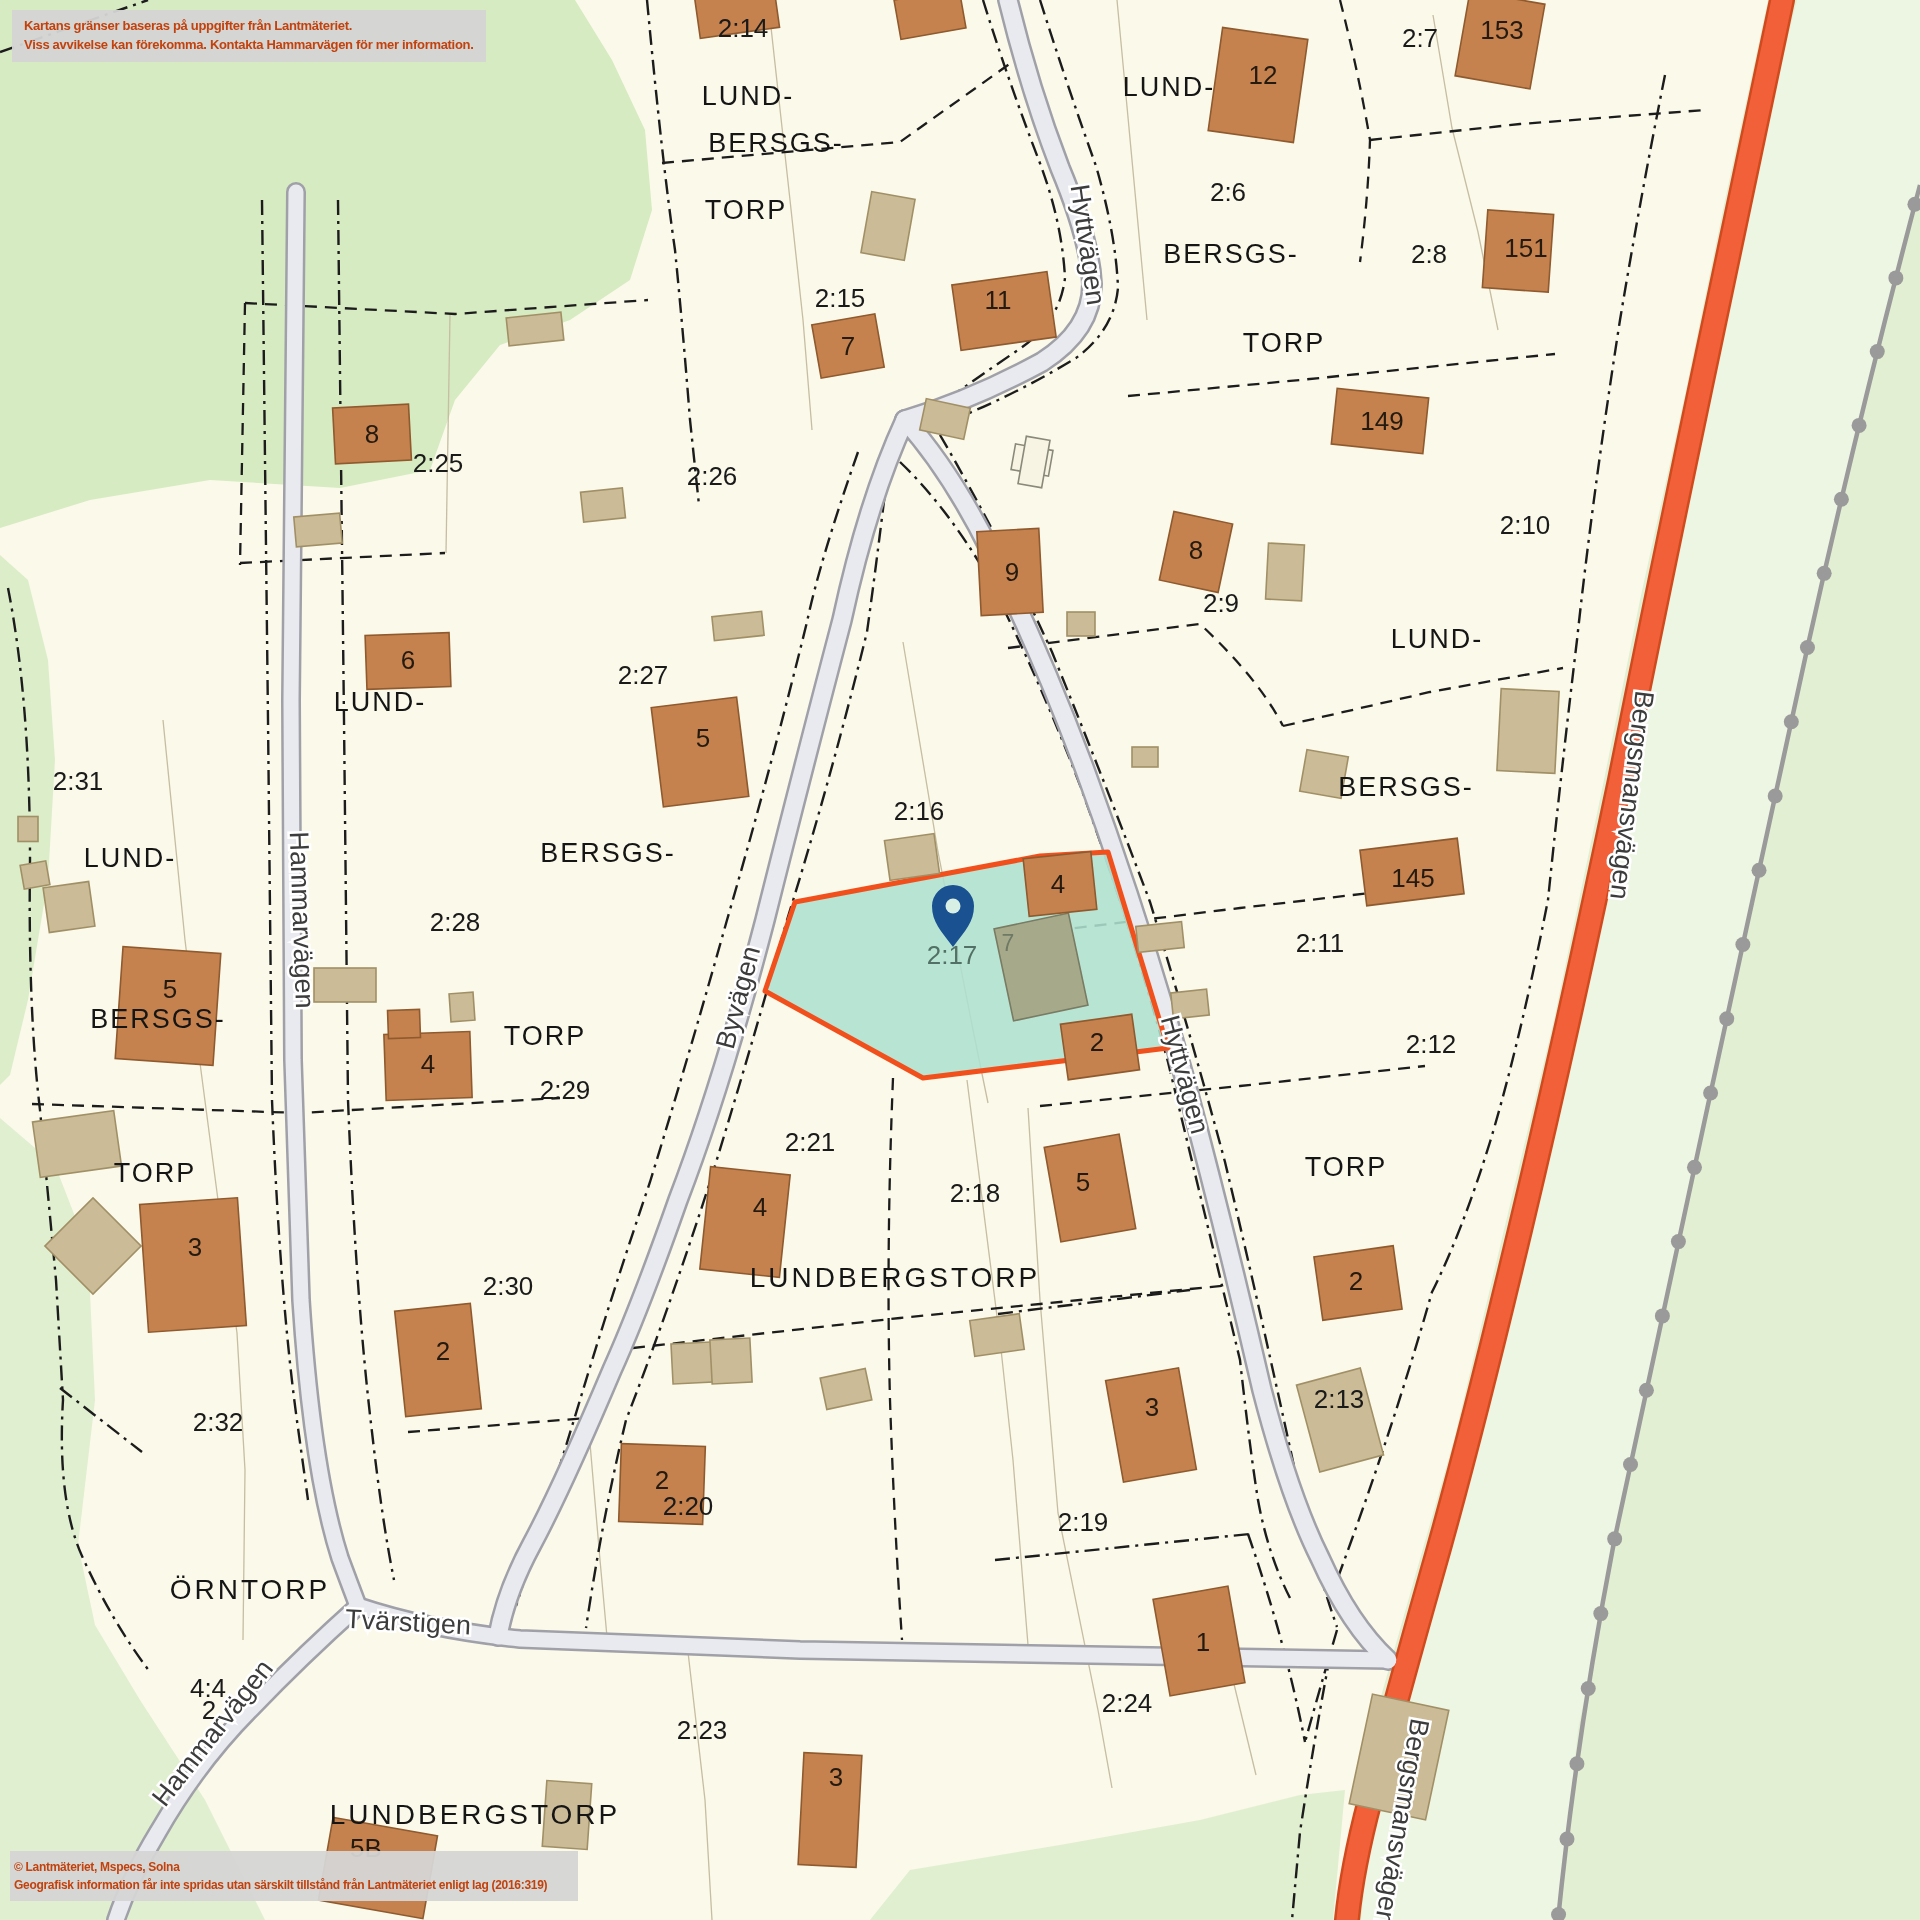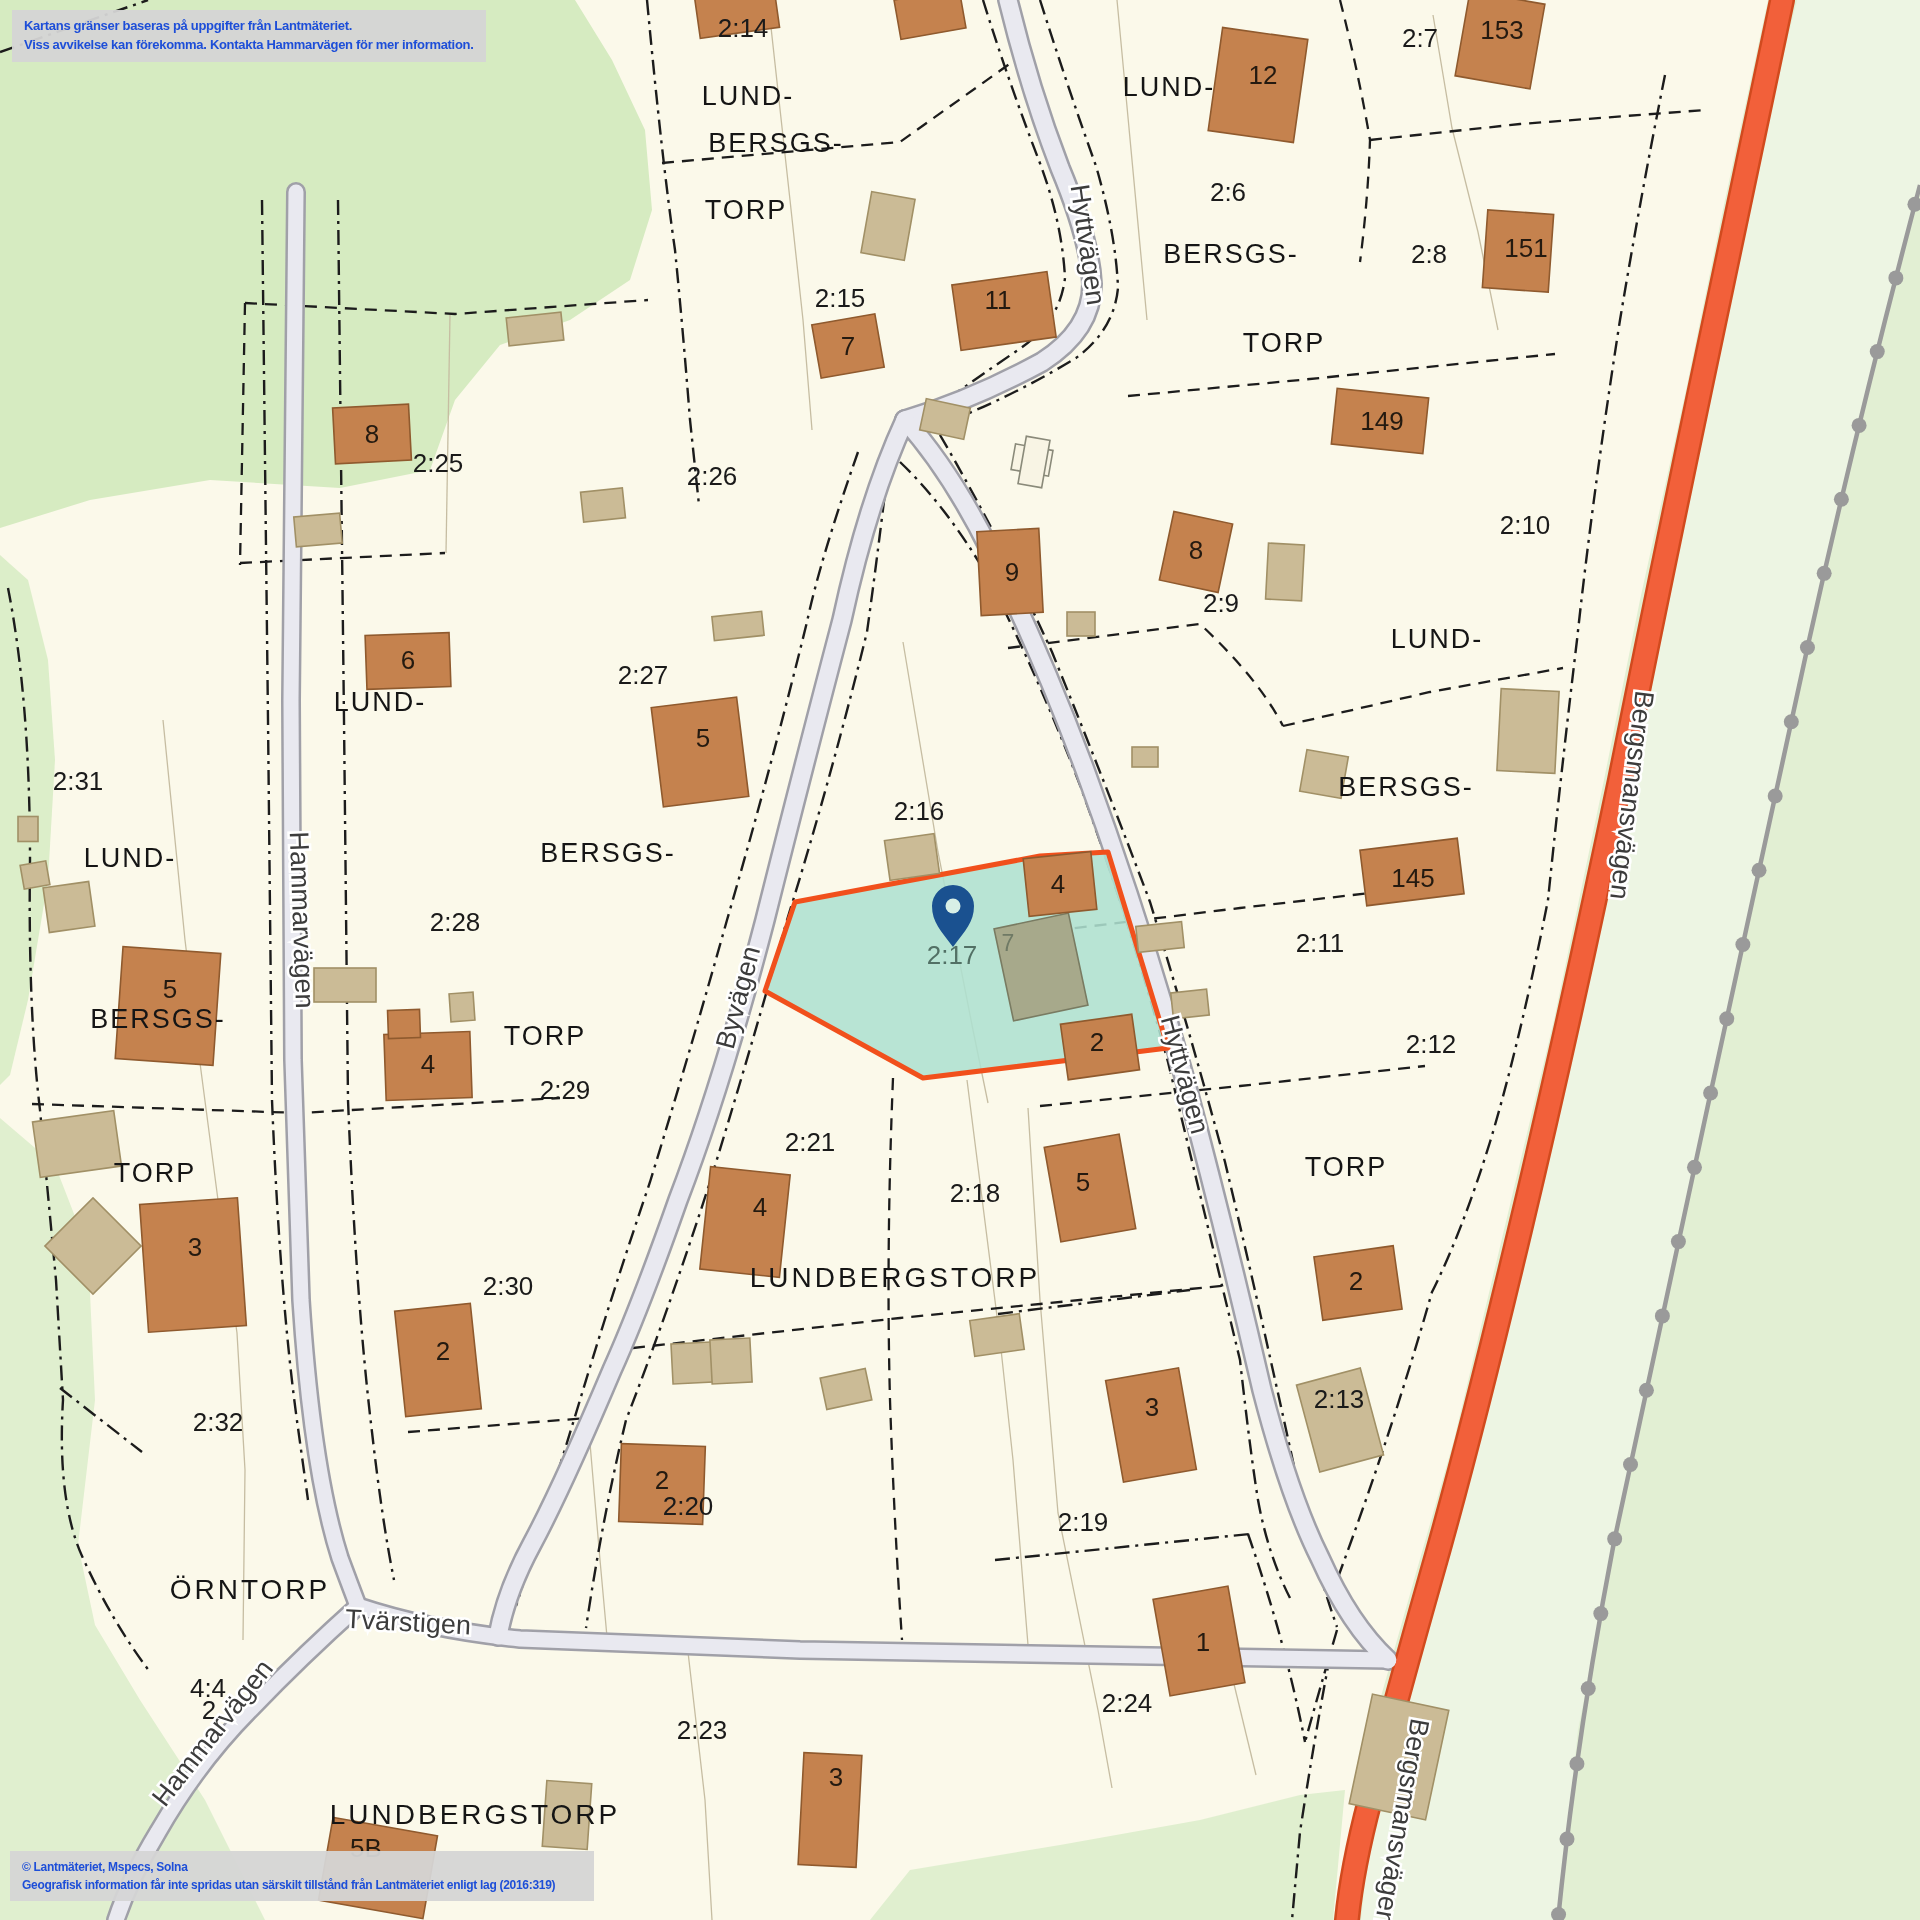--- a/index.html
+++ b/index.html
@@ -1,22 +1,22 @@
 <!DOCTYPE html>
 <html><head>
 <meta charset="utf-8">
 <style>
   html,body{margin:0;padding:0;background:#fff;}
   .stage{position:relative;width:1920px;height:1920px;overflow:hidden;background:#fbf9ea;
          font-family:"Liberation Sans",sans-serif;}
   svg{position:absolute;left:0;top:0;}
-  .note{position:absolute;background:rgba(213,213,213,0.95);color:#1d4ed8;
+  .note{position:absolute;background:rgba(213,213,213,0.95);color:#c2410c;
         font-family:"Liberation Sans",sans-serif;font-weight:bold;letter-spacing:-0.3px;}
   .disclaimer{left:12px;top:10px;padding:7px 12px;font-size:13px;line-height:1.45;}
-  .copyright{left:10px;top:1851px;padding:7px 12px;font-size:12px;line-height:1.5;width:560px;}
+  .copyright{left:10px;top:1851px;padding:7px 4px;font-size:12px;line-height:1.5;width:560px;}
   text{font-family:"Liberation Sans",sans-serif;}
   .lbl-parcel{font-size:26px;fill:#1a1a1a;}
   .lbl-place{font-size:27px;fill:#151515;letter-spacing:2px;}
   .lbl-placebig{font-size:28px;fill:#151515;letter-spacing:3px;}
   .lbl-road{font-size:27px;fill:#3c3c3c;stroke:#ffffff;stroke-width:5px;paint-order:stroke;}
   .lbl-muted{font-size:26px;fill:#527065;}
   .lbl-muted2{font-size:23px;fill:#6f7a65;}
   .lbl-bnum{font-size:26px;fill:#241a10;}
 </style>
 </head>

